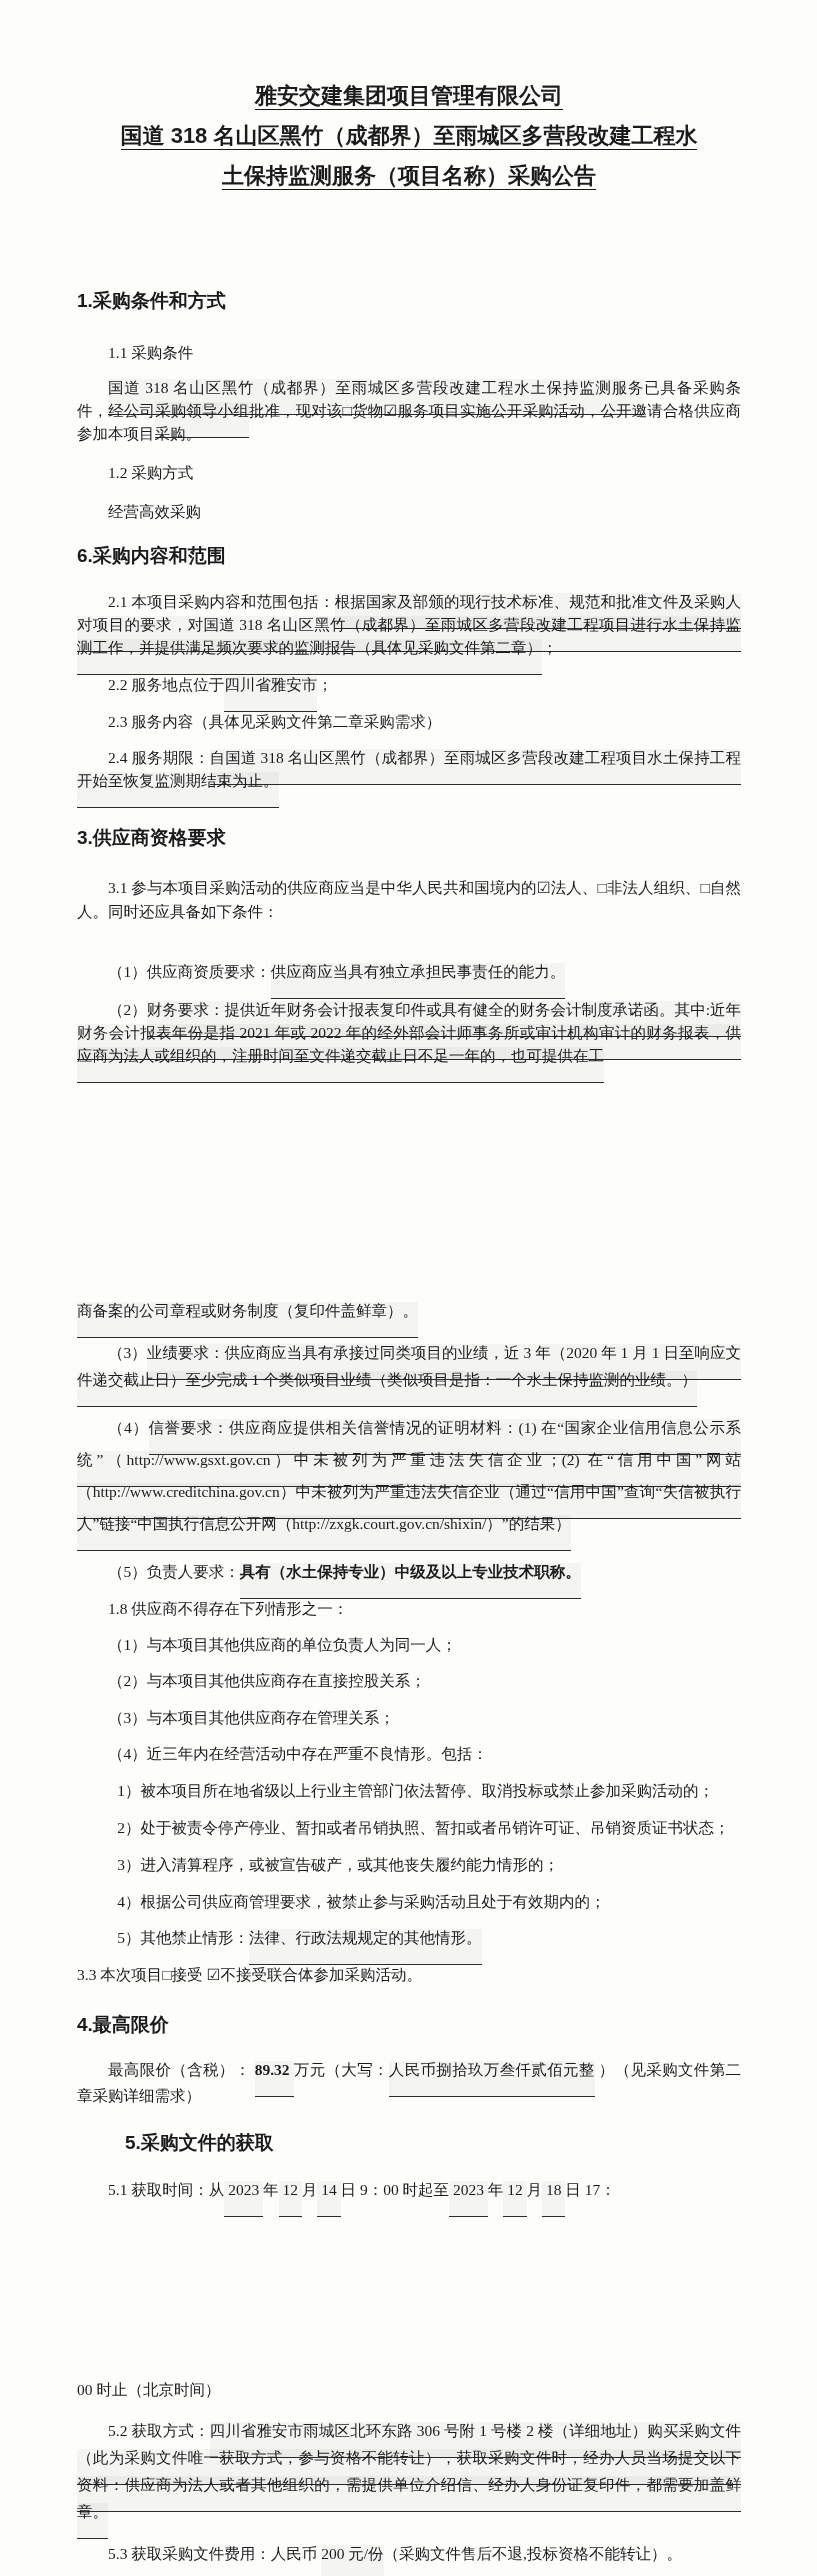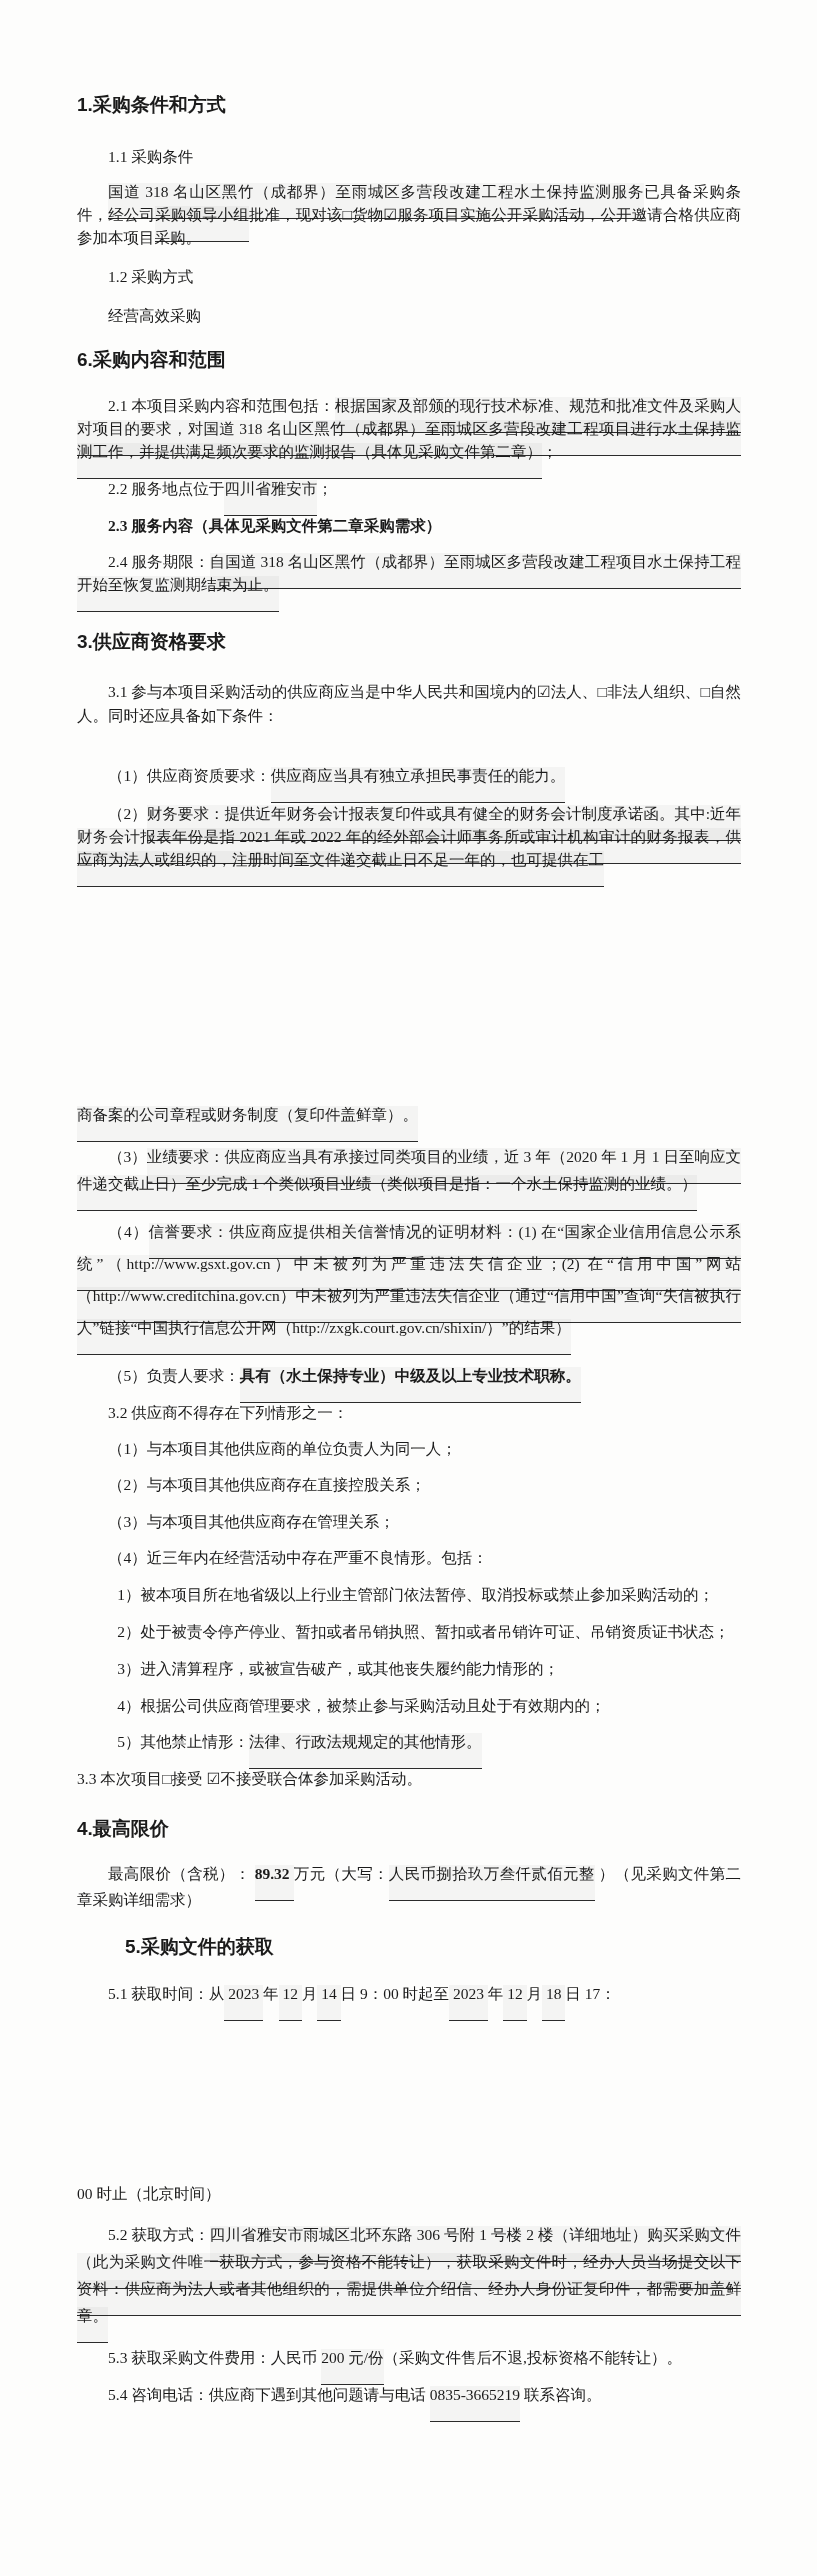--- a/index.html
+++ b/index.html
@@ -33,21 +33,21 @@
 
   
   .h1m{margin-top:92px;}
   .s11{margin-top:28px;}
   .p11{margin-top:12.4px;}
   .s12{margin-top:15.5px;}
   .s12v{margin-top:16px;}
   .h2m{margin-top:20.6px;}
   .p21{margin-top:21.6px;}
   .p22{margin-top:14.4px;}
-  .p23{margin-top:13.4px;font-weight:bold;}
+  .p23{margin-top:13.4px;}
   .p24{margin-top:13.4px;}
   .h3m{margin-top:33px;}
   .p31{margin-top:26px;line-height:24px;}
   .q1{margin-top:36px;}
   .q2{margin-top:14.4px;}
 
   .page-gap{width:100%;}
   .gap1{height:232px;}
   .gap2{height:177px;}
 
@@ -69,20 +69,25 @@
   .p52{margin-top:16px;line-height:27px;}
   .p53{margin-top:17.5px;}
   .p54{margin-top:13.4px;}
 </style>
 </head>
 <body>
 
 <div class="doc">
   <div class="content">
 
+    <div class="title-block">
+      <div class="t-line"><span class="tl-u">雅安交建集团项目管理有限公司</span></div>
+      <div class="t-line"><span class="tl-u">国道 318 名山区黑竹（成都界）至雨城区多营段改建工程水</span></div>
+      <div class="t-line"><span class="tl-u">土保持监测服务（项目名称）采购公告</span></div>
+    </div>
 
     <p class="h-sec h1m">1.采购条件和方式</p>
     <p class="bp ind s11">1.1 采购条件</p>
     <p class="bp ind p11"><span class="r-u">国道 318 名山区黑竹（成都界）至雨城区多营段改建工程水土保持监测服务</span><span>已具备采购条件，经公司</span><span class="r-u">采购领导小组</span><span>批准，现对该□货物☑服务项目实施公开采购活动，公开邀请合格供应商参加本项目采购。</span></p>
     <p class="bp ind s12">1.2 采购方式</p>
     <p class="bp ind s12v">经营高效采购</p>
 
     <p class="h-sec h2m">6.采购内容和范围</p>
     <p class="bp ind p21"><span>2.1 本项目采购内容和范围包括：</span><span class="r-u">根据国家及部颁的现行技术标准、规范和批准文件及采购人对项目的要求，对国道 318 名山区黑竹（成都界）至雨城区多营段改建工程项目进行水土保持监测工作，并提供满足频次要求的监测报告（具体见采购文件第二章）</span><span>；</span></p>
     <p class="bp ind p22"><span>2.2 服务地点位于</span><span class="r-u">四川省雅安市</span><span>；</span></p>
@@ -93,21 +98,21 @@
     <p class="bp ind p31">3.1 参与本项目采购活动的供应商应当是中华人民共和国境内的☑法人、□非法人组织、□自然人。同时还应具备如下条件：</p>
     <p class="bp ind q1"><span>（1）供应商资质要求：</span><span class="r-u">供应商应当具有独立承担民事责任的能力。</span></p>
     <p class="bp ind q2"><span>（2）</span><span class="r-u">财务要求：提供近年财务会计报表复印件或具有健全的财务会计制度承诺函。其中:近年财务会计报表年份是指 2021 年或 2022 年的经外部会计师事务所或审计机构审计的财务报表，供应商为法人或组织的，注册时间至文件递交截止日不足一年的，也可提供在工</span></p>
 
     <div class="page-gap gap1"></div>
 
     <p class="bp cont1"><span class="r-u">商备案的公司章程或财务制度（复印件盖鲜章）。</span></p>
     <p class="bp ind q3"><span>（3）</span><span class="r-u">业绩要求：供应商应当具有承接过同类项目的业绩，近 3 年（2020 年 1 月 1 日至响应文件递交截止日）至少完成 1 个类似项目业绩（类似项目是指：一个水土保持监测的业绩。）</span></p>
     <p class="bp ind q4"><span>（4）</span><span class="r-u">信誉要求：供应商应提供相关信誉情况的证明材料：(1) 在“国家企业信用信息公示系统”（http://www.gsxt.gov.cn）中未被列为严重违法失信企业；(2) 在“信用中国”网站（http://www.creditchina.gov.cn）中未被列为严重违法失信企业（通过“信用中国”查询“失信被执行人”链接“中国执行信息公开网（http://zxgk.court.gov.cn/shixin/）”的结果）</span></p>
     <p class="bp ind q5"><span>（5）负责人要求：</span><span class="r-u r-b">具有（水土保持专业）中级及以上专业技术职称。</span></p>
-    <p class="bp ind p32">3.2 供应商不得存在下列情形之一：</p>
+    <p class="bp ind p32">1.8 供应商不得存在下列情形之一：</p>
     <p class="bp ind itm">（1）与本项目其他供应商的单位负责人为同一人；</p>
     <p class="bp ind itm">（2）与本项目其他供应商存在直接控股关系；</p>
     <p class="bp ind itm">（3）与本项目其他供应商存在管理关系；</p>
     <p class="bp ind itm">（4）近三年内在经营活动中存在严重不良情形。包括：</p>
     <p class="bp ind3 itm sub2l">1）被本项目所在地省级以上行业主管部门依法暂停、取消投标或禁止参加采购活动的；</p>
     <p class="bp ind3 itm sub2l">2）处于被责令停产停业、暂扣或者吊销执照、暂扣或者吊销许可证、吊销资质证书状态；</p>
     <p class="bp ind3 itm">3）进入清算程序，或被宣告破产，或其他丧失履约能力情形的；</p>
     <p class="bp ind3 itm">4）根据公司供应商管理要求，被禁止参与采购活动且处于有效期内的；</p>
     <p class="bp ind3 itm"><span>5）其他禁止情形：</span><span class="r-u">法律、行政法规规定的其他情形。</span></p>
     <p class="bp itm">3.3 本次项目□接受 ☑不接受联合体参加采购活动。</p>

